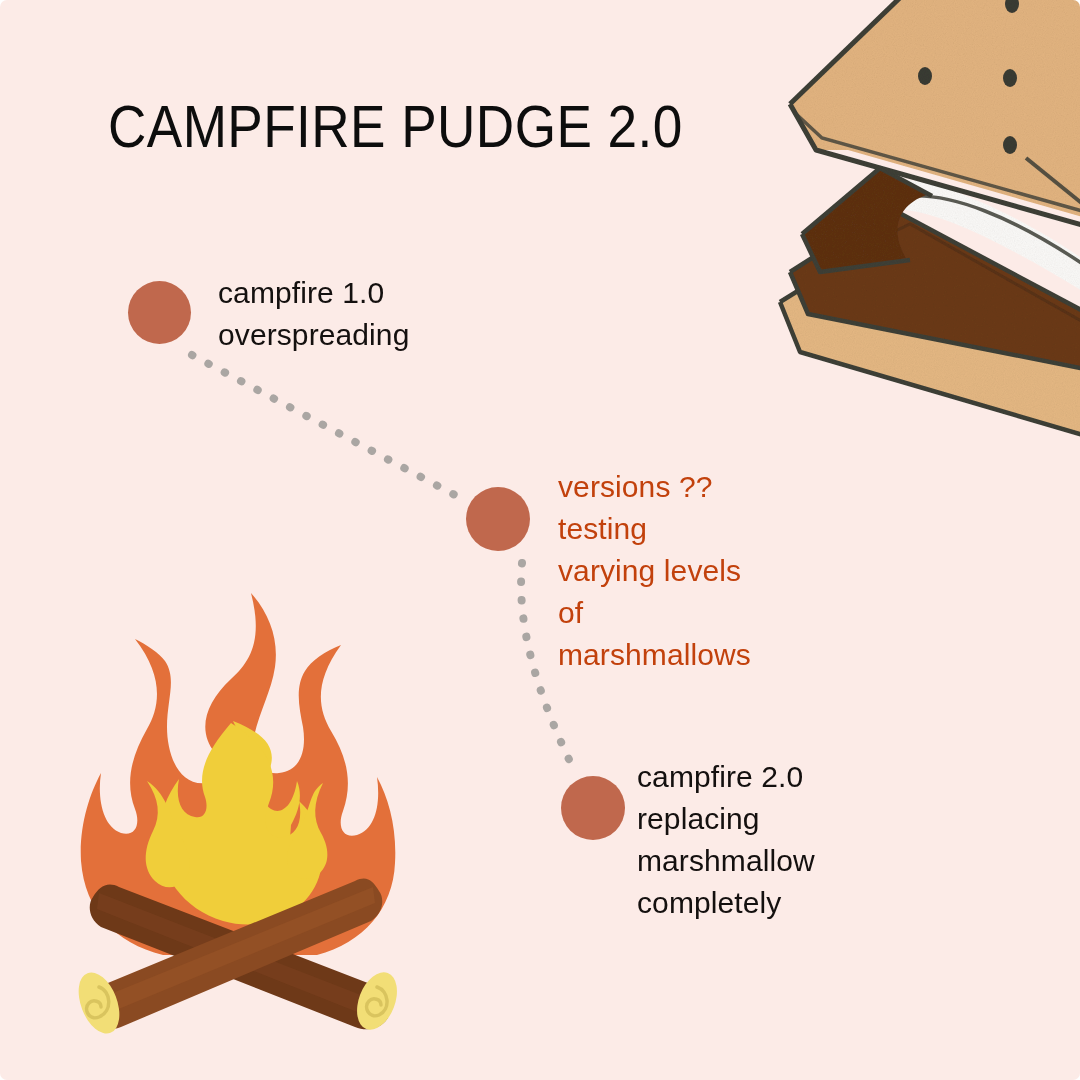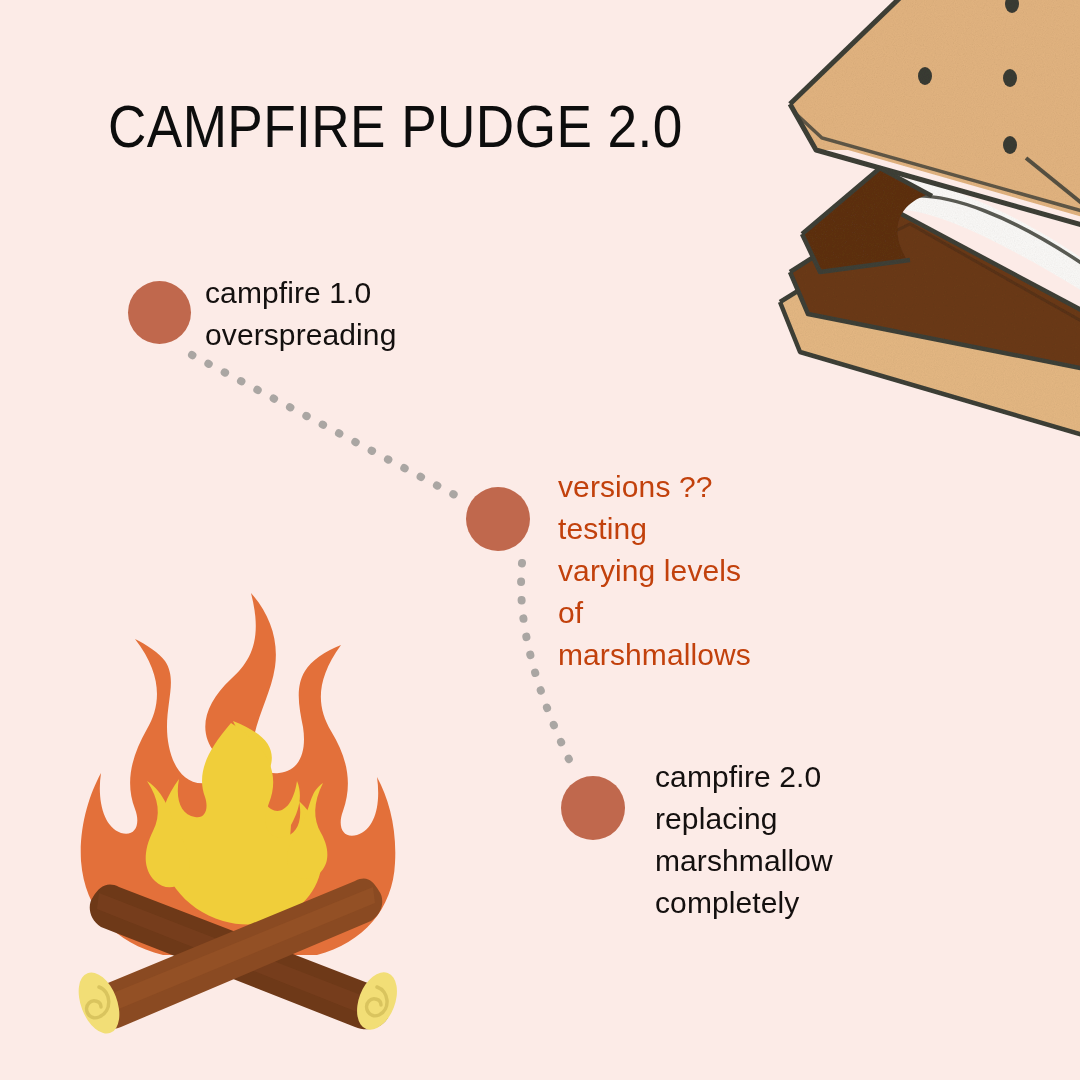--- a/index.html
+++ b/index.html
@@ -62,48 +62,48 @@
     font-family: "Liberation Sans", sans-serif;
     font-size: 30px;
     font-weight: 400;
     line-height: 42px;
     color: #14100F;
     letter-spacing: 0.1px;
     white-space: pre-line;
   }
 
   #node-1 .node-dot { left: 128px; top: 281px; width: 63px; height: 63px; }
-  #node-1 .node-text { left: 205px; top: 272px; }
+  #node-1 .node-text { left: 218px; top: 272px; }
 
   #node-2 .node-dot { left: 466px; top: 487px; width: 64px; height: 64px; }
   #node-2 .node-text { left: 558px; top: 466px; }
 
   #node-3 .node-dot { left: 561px; top: 776px; width: 64px; height: 64px; }
-  #node-3 .node-text { left: 655px; top: 756px; }
+  #node-3 .node-text { left: 637px; top: 756px; }
 
   
   #smore-illustration {
     position: absolute;
     left: 760px;
     top: -28px;
     width: 340px;
     height: 560px;
   }
   #campfire-illustration {
     position: absolute;
     left: 55px;
     top: 575px;
     width: 360px;
     height: 470px;
   }
 </style>
 </head>
 <body>
 
-<div id="canvas" style="background: rgb(252, 235, 231);">
+<div id="canvas" style="background: rgb(252, 235, 231); border-radius: 7px;">
 
   <div id="page-title" style="color: rgb(13, 13, 13);">CAMPFIRE PUDGE 2.0</div>
 
   <svg id="connectors" viewBox="0 0 1080 1080" xmlns="http://www.w3.org/2000/svg">
     <path d="M 192 355 L 468 502" fill="none" stroke="#AAA6A3" stroke-width="8" stroke-linecap="round" stroke-dasharray="0.5 18"></path>
     <path d="M 522 563 C 516 630, 540 700, 575 772" fill="none" stroke="#AAA6A3" stroke-width="8" stroke-linecap="round" stroke-dasharray="0.5 18"></path>
   </svg>
 
   <div class="node" id="node-1">
     <div class="node-dot" style="background: rgb(192, 104, 77);"></div>

